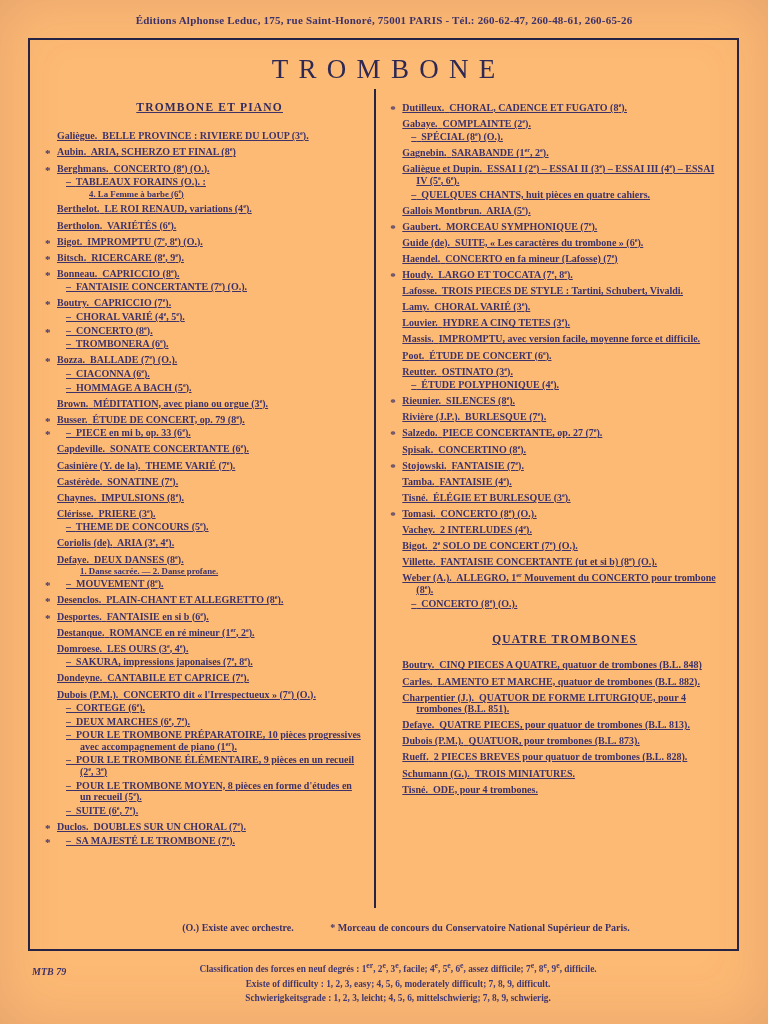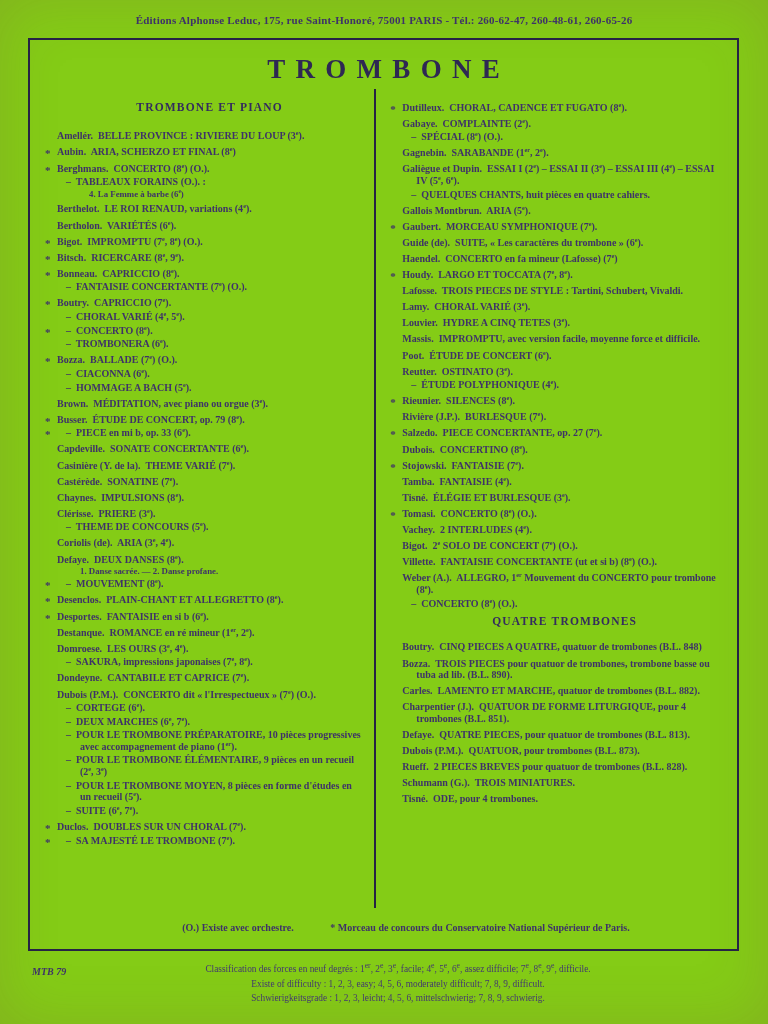--- a/index.html
+++ b/index.html
@@ -4,55 +4,55 @@
 <style>
   html,body{margin:0;padding:0;}
   body{
     width:768px;height:1024px;
     background:#e9cfd2;
     font-family:"Liberation Serif","DejaVu Serif",serif;
     -webkit-font-smoothing:antialiased;
   }
   .page{
     position:relative;width:768px;height:1024px;overflow:hidden;
-    background:#84cc16;
+    background:#fdba74;
     box-shadow:inset 0 0 60px rgba(120,60,70,.18);
     color:#3e3269;
   }
   .publisher{
     position:absolute;top:14px;left:0;right:0;
     text-align:center;font-size:11px;font-weight:700;letter-spacing:.2px;
   }
   .box{
     position:absolute;left:28px;top:38px;width:711px;height:913px;
     border:2px solid #262345;
     display:flex;flex-direction:column;
     box-sizing:border-box;
   }
   .page-title{
-    text-align:center;font-size:27px;font-weight:700;
+    text-align:center;font-size:27px;font-weight:400;
     letter-spacing:.38em;text-indent:.38em;
     margin-top:14px;margin-bottom:6px;color:#2e2853;
   }
   .cols{
     position:relative;display:flex;flex:1;align-items:stretch;
     padding-top:6px;
   }
   .divider{
     position:absolute;left:48.7%;top:-2px;bottom:0;width:2px;
     background:#262345;
   }
-  .col{box-sizing:border-box;font-size:10px;line-height:1.16;}
+  .col{box-sizing:border-box;font-size:10px;line-height:1.16;text-decoration:underline;}
   .col-left{width:48.7%;padding:0 12px 0 27px;}
   .col-right{width:51.3%;padding:0 10px 0 28px;}
   .section-heading{
     text-align:center;font-size:11.5px;font-weight:700;letter-spacing:1.2px;
     margin:4px 0 16px 0;color:#342c5e;
   }
-  .heading-quatre{margin:6px 0 13px 0;}
+  .heading-quatre{margin:24px 0 13px 0;}
   .entry{
     position:relative;font-weight:700;
     padding-left:14px;text-indent:-14px;
     margin-top:4.5px;color:#3e3269;
   }
   .entry.dash-entry{margin-top:2px;margin-left:9px;}
   .entry .star{
     position:absolute;left:-12px;top:1px;text-indent:0;
     font-size:11px;font-weight:700;
   }
@@ -65,21 +65,21 @@
     text-indent:0;padding-left:9px;font-size:8.8px;font-weight:700;
     margin-top:1px;
   }
   .footnote{
     text-align:center;font-size:10px;font-weight:700;
     margin:14px 0 16px 0;color:#3e3269;
   }
   .footnote .fn-orch{margin-right:34px;margin-left:45px;}
   .footer{
     position:absolute;left:0;right:0;top:960px;text-align:center;
-    font-size:9.3px;font-weight:400;line-height:1.55;color:#433870;margin-left:28px;
+    font-size:9.3px;font-weight:700;line-height:1.55;color:#433870;margin-left:28px;
   }
   .plate{
     position:absolute;left:32px;top:966px;font-size:10px;
     font-style:italic;font-weight:700;
   }
 </style>
 </head>
 <body>
 
 <div class="page">
@@ -88,21 +88,21 @@
 
   <div class="box">
     <div class="page-title">TROMBONE</div>
 
     <div class="cols">
       <div class="divider"></div>
 
       <div class="col col-left">
         <div class="section-heading">TROMBONE ET PIANO</div>
         <div>
-            <div class="entry"><span class="author">Amellér.</span>&nbsp; <span class="title">BELLE PROVINCE : RIVIERE DU LOUP (3<sup>e</sup>).</span></div>
+            <div class="entry"><span class="author">Galiègue.</span>&nbsp; <span class="title">BELLE PROVINCE : RIVIERE DU LOUP (3<sup>e</sup>).</span></div>
             <div class="entry"><span class="star">*</span><span class="author">Aubin.</span>&nbsp; <span class="title">ARIA, SCHERZO ET FINAL (8<sup>e</sup>)</span></div>
             <div class="entry"><span class="star">*</span><span class="author">Berghmans.</span>&nbsp; <span class="title">CONCERTO (8<sup>e</sup>) (O.).</span></div>
             <div class="entry dash-entry"><span class="dash">–</span>&nbsp; <span class="title">TABLEAUX FORAINS (O.). :</span><div class="sub">4. La Femme à barbe (6<sup>e</sup>)</div></div>
             <div class="entry"><span class="author">Berthelot.</span>&nbsp; <span class="title">LE ROI RENAUD, variations (4<sup>e</sup>).</span></div>
             <div class="entry"><span class="author">Bertholon.</span>&nbsp; <span class="title">VARIÉTÉS (6<sup>e</sup>).</span></div>
             <div class="entry"><span class="star">*</span><span class="author">Bigot.</span>&nbsp; <span class="title">IMPROMPTU (7<sup>e</sup>, 8<sup>e</sup>) (O.).</span></div>
             <div class="entry"><span class="star">*</span><span class="author">Bitsch.</span>&nbsp; <span class="title">RICERCARE (8<sup>e</sup>, 9<sup>e</sup>).</span></div>
             <div class="entry"><span class="star">*</span><span class="author">Bonneau.</span>&nbsp; <span class="title">CAPRICCIO (8<sup>e</sup>).</span></div>
             <div class="entry dash-entry"><span class="dash">–</span>&nbsp; <span class="title">FANTAISIE CONCERTANTE (7<sup>e</sup>) (O.).</span></div>
             <div class="entry"><span class="star">*</span><span class="author">Boutry.</span>&nbsp; <span class="title">CAPRICCIO (7<sup>e</sup>).</span></div>
@@ -158,36 +158,35 @@
             <div class="entry"><span class="author">Lafosse.</span>&nbsp; <span class="title">TROIS PIECES DE STYLE : Tartini, Schubert, Vivaldi.</span></div>
             <div class="entry"><span class="author">Lamy.</span>&nbsp; <span class="title">CHORAL VARIÉ (3<sup>e</sup>).</span></div>
             <div class="entry"><span class="author">Louvier.</span>&nbsp; <span class="title">HYDRE A CINQ TETES (3<sup>e</sup>).</span></div>
             <div class="entry"><span class="author">Massis.</span>&nbsp; <span class="title">IMPROMPTU, avec version facile, moyenne force et difficile.</span></div>
             <div class="entry"><span class="author">Poot.</span>&nbsp; <span class="title">ÉTUDE DE CONCERT (6<sup>e</sup>).</span></div>
             <div class="entry"><span class="author">Reutter.</span>&nbsp; <span class="title">OSTINATO (3<sup>e</sup>).</span></div>
             <div class="entry dash-entry"><span class="dash">–</span>&nbsp; <span class="title">ÉTUDE POLYPHONIQUE (4<sup>e</sup>).</span></div>
             <div class="entry"><span class="star">*</span><span class="author">Rieunier.</span>&nbsp; <span class="title">SILENCES (8<sup>e</sup>).</span></div>
             <div class="entry"><span class="author">Rivière (J.P.).</span>&nbsp; <span class="title">BURLESQUE (7<sup>e</sup>).</span></div>
             <div class="entry"><span class="star">*</span><span class="author">Salzedo.</span>&nbsp; <span class="title">PIECE CONCERTANTE, op. 27 (7<sup>e</sup>).</span></div>
-            <div class="entry"><span class="author">Dubois.</span>&nbsp; <span class="title">CONCERTINO (8<sup>e</sup>).</span></div>
+            <div class="entry"><span class="author">Spisak.</span>&nbsp; <span class="title">CONCERTINO (8<sup>e</sup>).</span></div>
             <div class="entry"><span class="star">*</span><span class="author">Stojowski.</span>&nbsp; <span class="title">FANTAISIE (7<sup>e</sup>).</span></div>
             <div class="entry"><span class="author">Tamba.</span>&nbsp; <span class="title">FANTAISIE (4<sup>e</sup>).</span></div>
             <div class="entry"><span class="author">Tisné.</span>&nbsp; <span class="title">ÉLÉGIE ET BURLESQUE (3<sup>e</sup>).</span></div>
             <div class="entry"><span class="star">*</span><span class="author">Tomasi.</span>&nbsp; <span class="title">CONCERTO (8<sup>e</sup>) (O.).</span></div>
             <div class="entry"><span class="author">Vachey.</span>&nbsp; <span class="title">2 INTERLUDES (4<sup>e</sup>).</span></div>
             <div class="entry"><span class="author">Bigot.</span>&nbsp; <span class="title">2<sup>e</sup> SOLO DE CONCERT (7<sup>e</sup>) (O.).</span></div>
             <div class="entry"><span class="author">Villette.</span>&nbsp; <span class="title">FANTAISIE CONCERTANTE (ut et si b) (8<sup>e</sup>) (O.).</span></div>
             <div class="entry"><span class="author">Weber (A.).</span>&nbsp; <span class="title">ALLEGRO, 1<sup>er</sup> Mouvement du CONCERTO pour trombone (8<sup>e</sup>).</span></div>
             <div class="entry dash-entry"><span class="dash">–</span>&nbsp; <span class="title">CONCERTO (8<sup>e</sup>) (O.).</span></div>
           </div>
 
         <div class="section-heading heading-quatre">QUATRE TROMBONES</div>
         <div>
             <div class="entry"><span class="author">Boutry.</span>&nbsp; <span class="title">CINQ PIECES A QUATRE, quatuor de trombones (B.L. 848)</span></div>
-            <div class="entry"><span class="author">Bozza.</span>&nbsp; <span class="title">TROIS PIECES pour quatuor de trombones, trombone basse ou tuba ad lib. (B.L. 890).</span></div>
             <div class="entry"><span class="author">Carles.</span>&nbsp; <span class="title">LAMENTO ET MARCHE, quatuor de trombones (B.L. 882).</span></div>
             <div class="entry"><span class="author">Charpentier (J.).</span>&nbsp; <span class="title">QUATUOR DE FORME LITURGIQUE, pour 4 trombones (B.L. 851).</span></div>
             <div class="entry"><span class="author">Defaye.</span>&nbsp; <span class="title">QUATRE PIECES, pour quatuor de trombones (B.L. 813).</span></div>
             <div class="entry"><span class="author">Dubois (P.M.).</span>&nbsp; <span class="title">QUATUOR, pour trombones (B.L. 873).</span></div>
             <div class="entry"><span class="author">Rueff.</span>&nbsp; <span class="title">2 PIECES BREVES pour quatuor de trombones (B.L. 828).</span></div>
             <div class="entry"><span class="author">Schumann (G.).</span>&nbsp; <span class="title">TROIS MINIATURES.</span></div>
             <div class="entry"><span class="author">Tisné.</span>&nbsp; <span class="title">ODE, pour 4 trombones.</span></div>
           </div>
       </div>
     </div>

